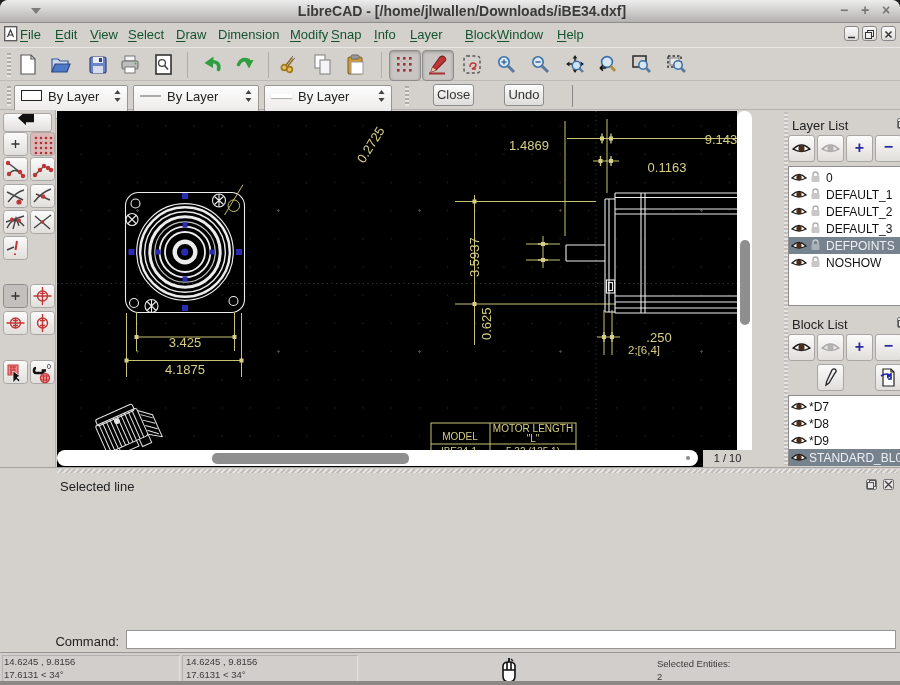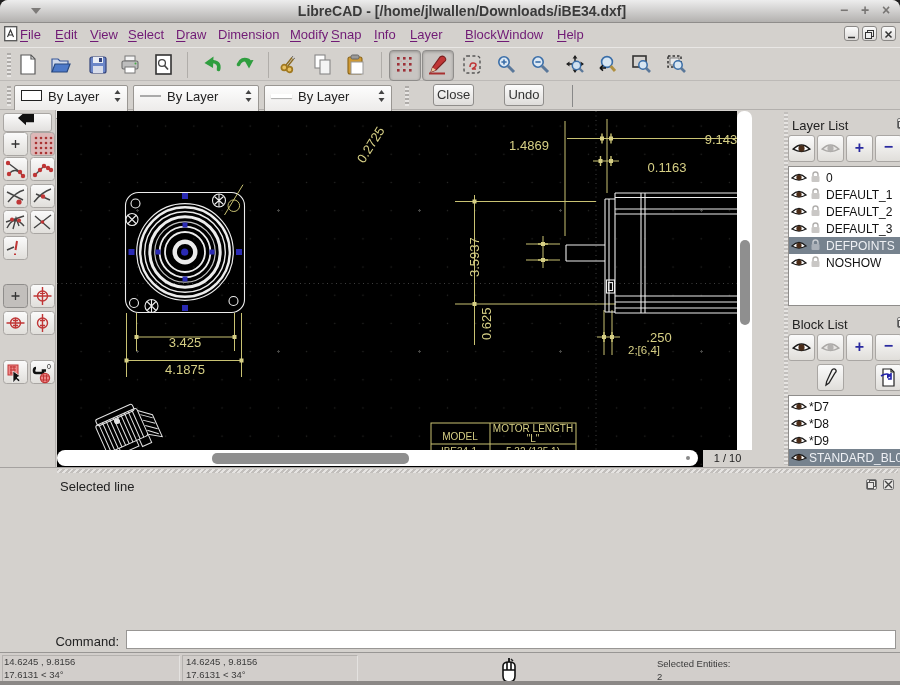--- a/index.html
+++ b/index.html
@@ -8,21 +8,21 @@
 .abs { position:absolute; }
 
 
 #titlebar { left:0; top:0; width:900px; height:23px; background:linear-gradient(#ededed,#b3b1af); border-radius:8px 8px 0 0; border-bottom:1px solid #8f8d8b; }
 #titletext { left:12px; top:3px; width:900px; text-align:center; font-size:14px; font-weight:bold; color:#3a3a3a; }
 #winmenu { left:31px; top:8px; width:0; height:0; border-left:5px solid transparent; border-right:5px solid transparent; border-top:6px solid #7d7b79; }
 .tglyph { top:2px; font-size:14px; font-weight:bold; color:#787674; width:16px; text-align:center; }
 
 
 #menubar { left:0; top:23px; width:900px; height:24px; background:#d4d1cd; }
-.menuitem { position:absolute; top:4px; font-size:13px; color:#701a75; }
+.menuitem { position:absolute; top:4px; font-size:13px; color:#14532d; }
 .menuitem u { text-decoration-thickness:1px; text-underline-offset:2px; }
 .mdibtn { position:absolute; top:3px; width:15px; height:15px; border:1px solid #8a8886; border-radius:3px; background:linear-gradient(#fbfbfb,#dddbd9); }
 
 
 #toolbar1 { left:0; top:47px; width:900px; height:34px; background:#d4d1cd; border-top:1px solid #e9e7e5; border-bottom:1px solid #bdbab7; }
 #toolbar2 { left:0; top:82px; width:900px; height:28px; background:#d4d1cd; border-bottom:1px solid #b3b0ad; }
 .handle { position:absolute; width:4px; background:repeating-linear-gradient(to bottom,#aeaba8 0 2px,#e8e6e4 2px 4px); }
 .sep { position:absolute; width:1px; background:#b0ada9; }
 .tbtn-on { position:absolute; width:32px; height:31px; top:2px; border:1px solid #8f8d8b; border-radius:4px; background:#c8c5c2; box-shadow:inset 0 1px 3px rgba(0,0,0,.25); }
 .combo { position:absolute; top:3px; height:34px; background:linear-gradient(#fdfdfd,#e8e6e4); border:1px solid #999692; border-radius:2px; font-size:13px; color:#222; }

